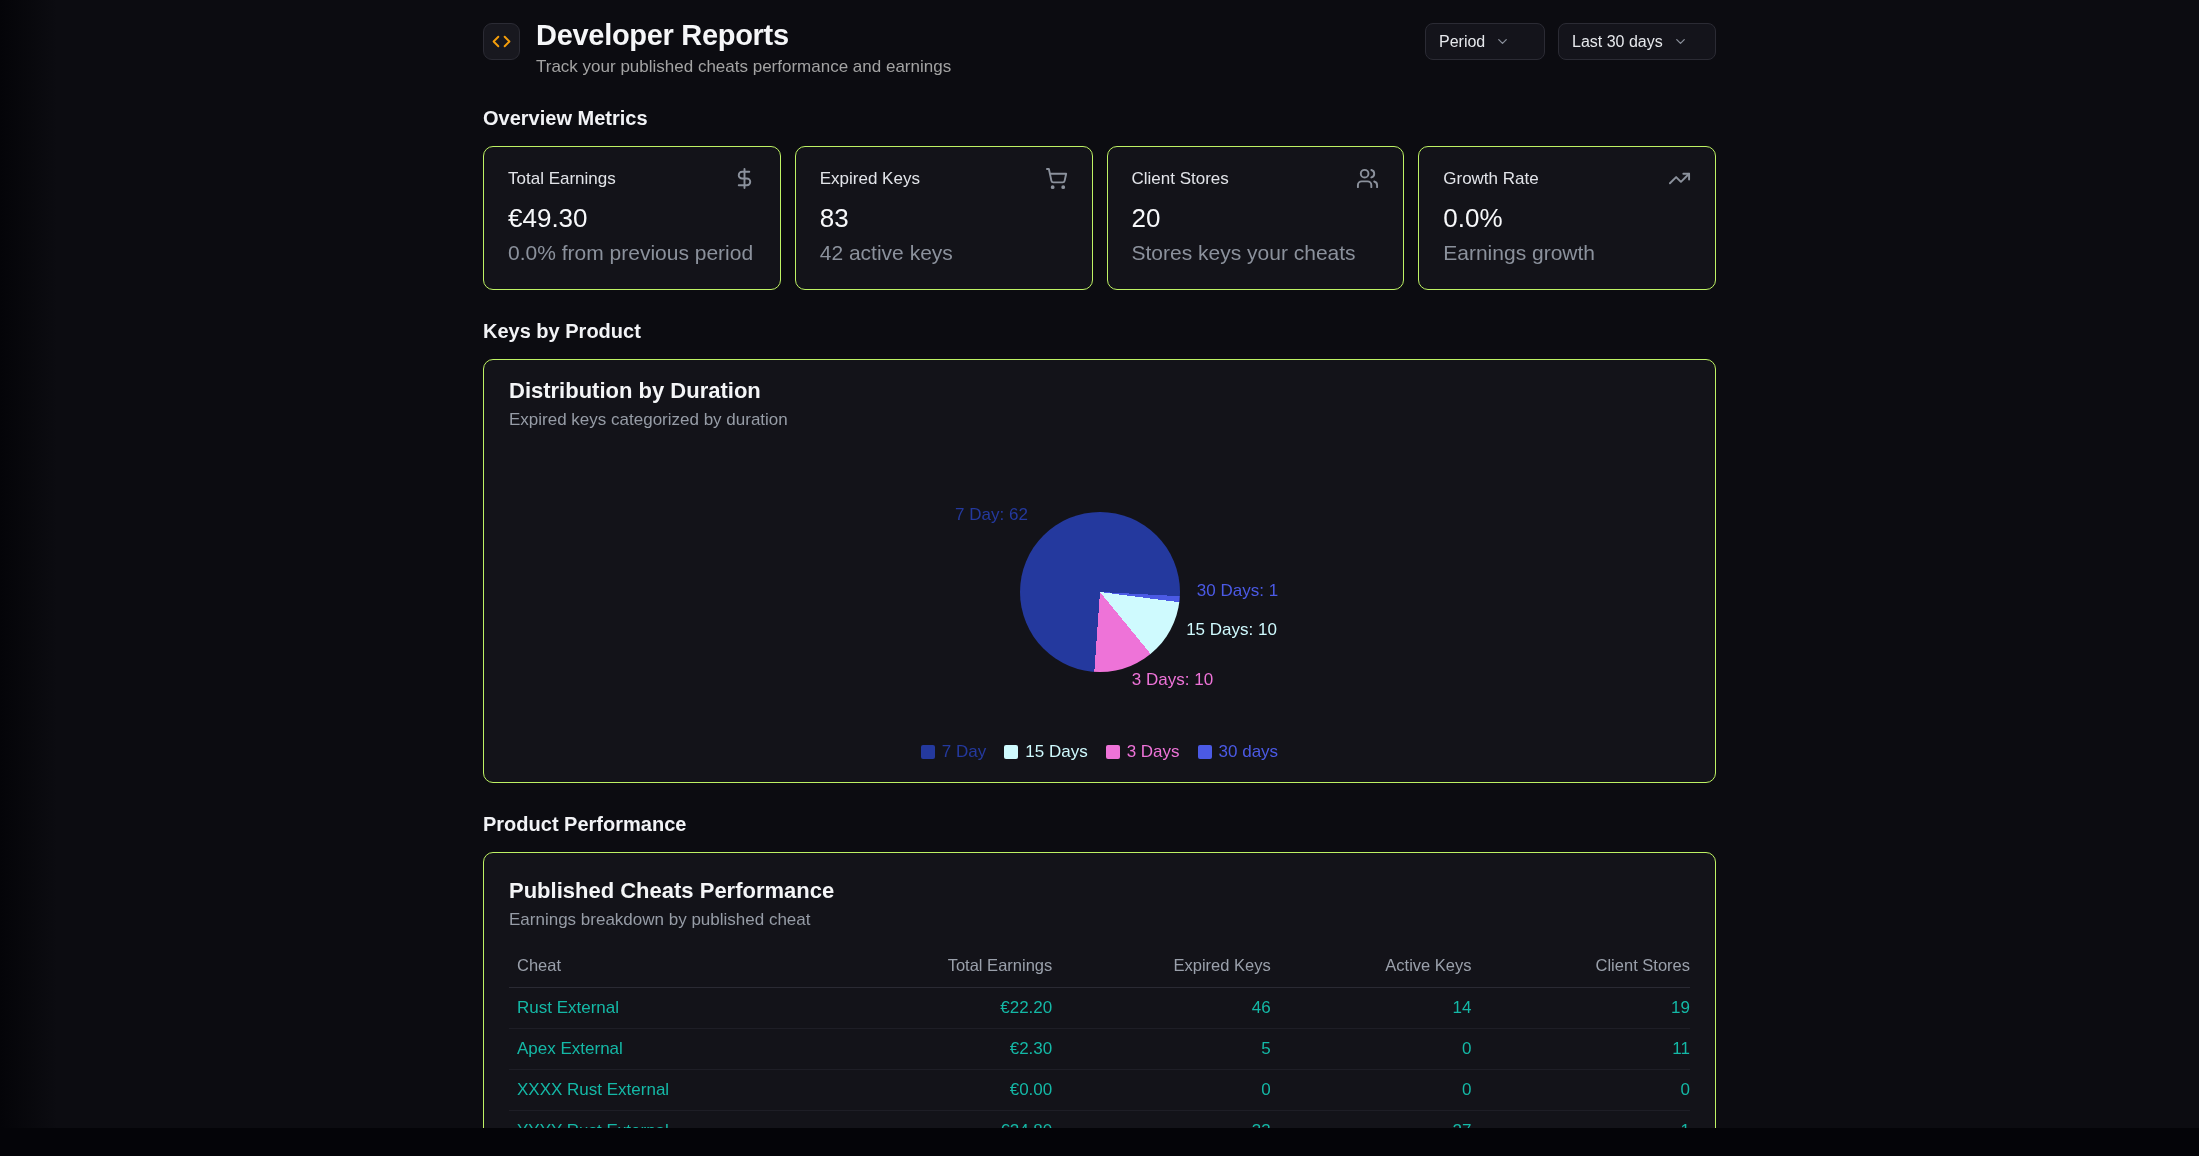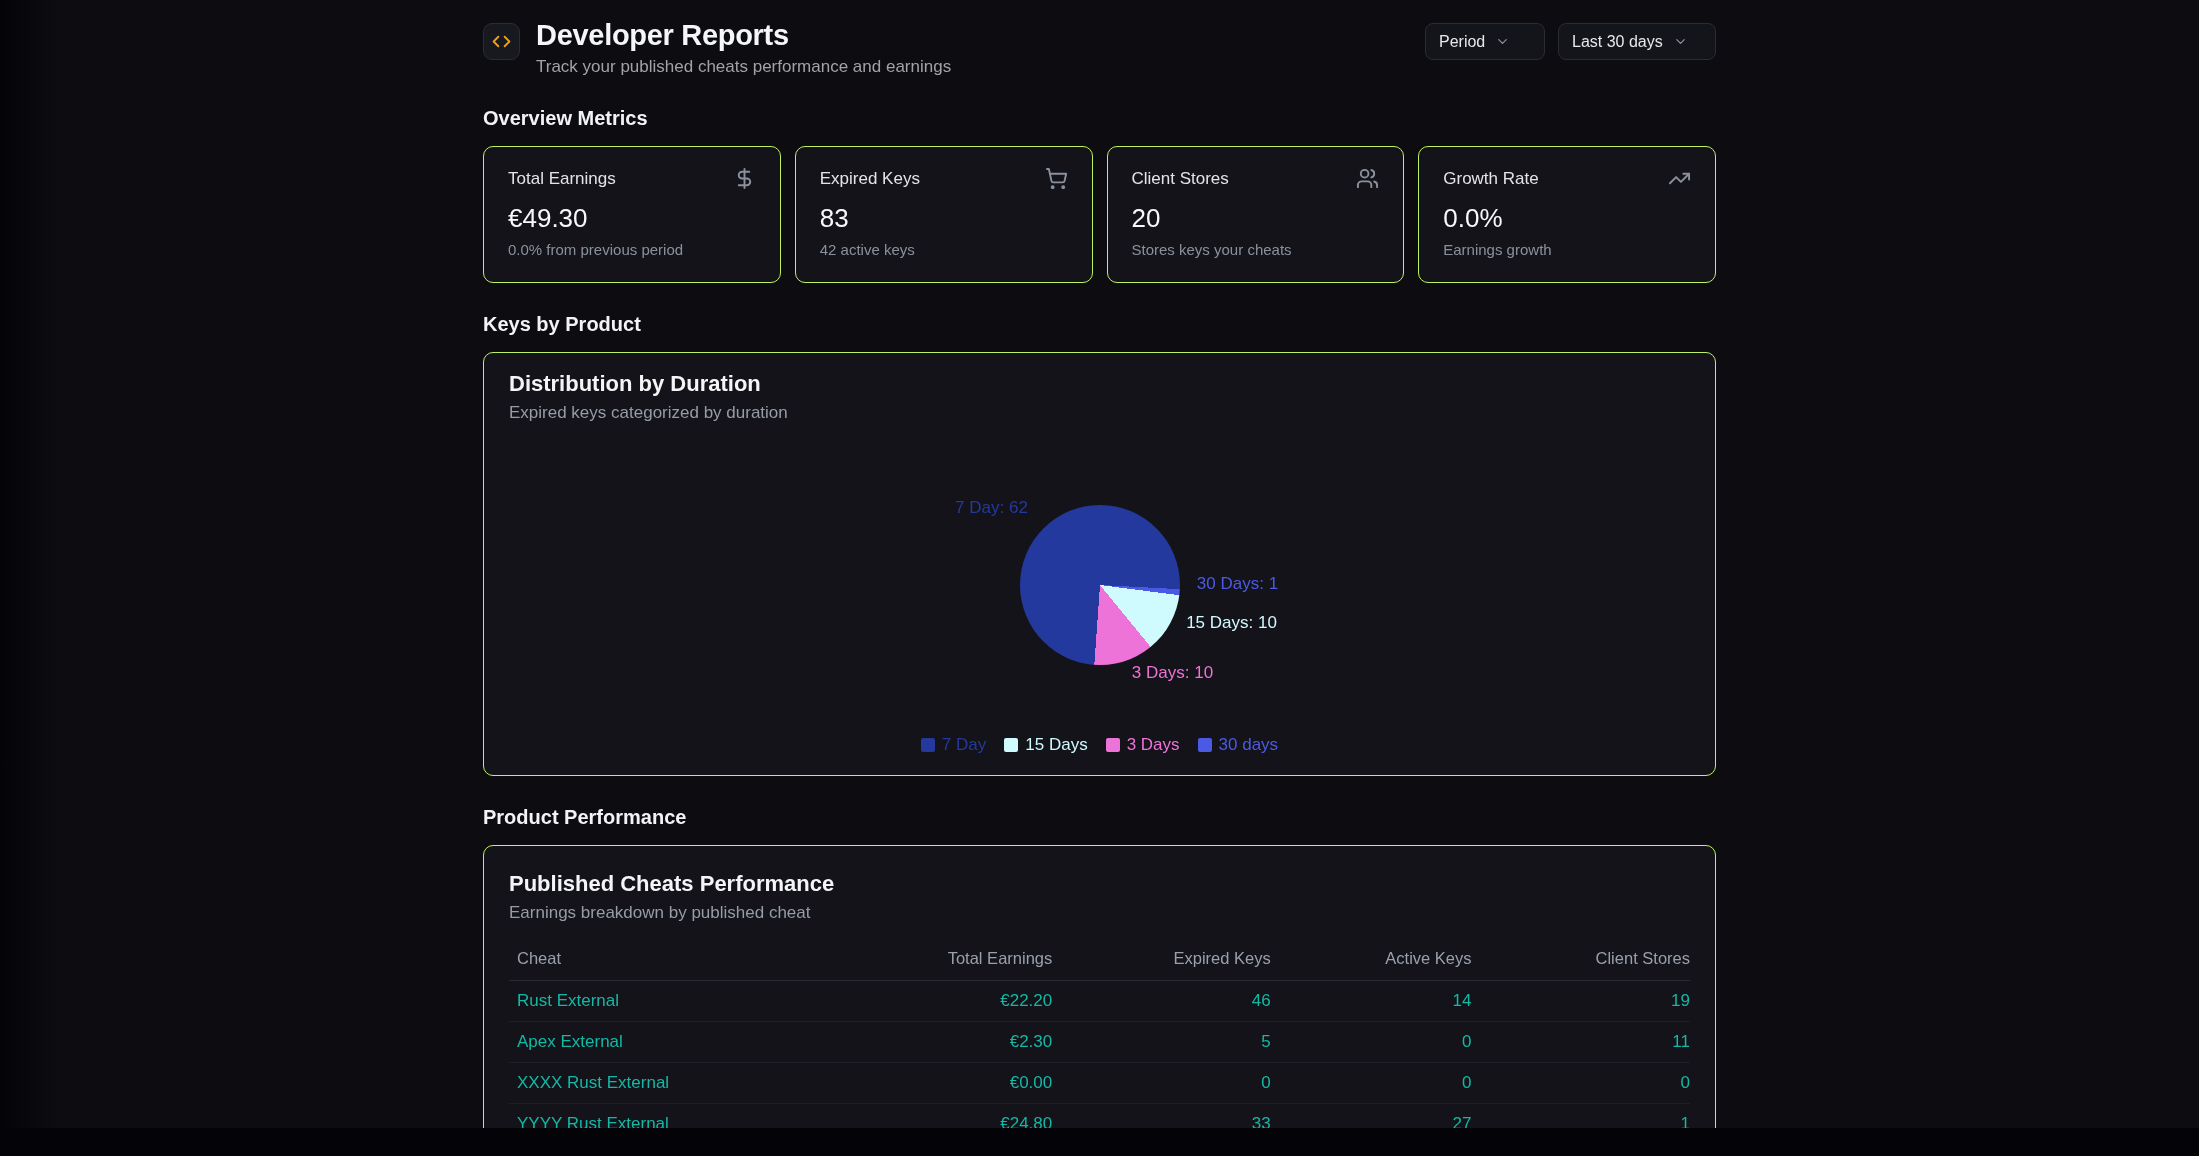--- a/index.html
+++ b/index.html
@@ -48,21 +48,21 @@
   h2.section { font-size:20px; font-weight:700; color:#f2f3f6; margin-top:30px; }
 
   
   .metrics { display:grid; grid-template-columns:repeat(4, 1fr); gap:14px; margin-top:16px; }
   .card { background:#131319; border:1px solid #bef264; border-radius:10px; }
   .metric-card { padding:22px 24px 24px; }
   .metric-head { display:flex; justify-content:space-between; align-items:flex-start; }
   .metric-label { font-size:17px; color:#e2e4e9; }
   .metric-icon { color:#8b919c; display:flex; margin-top:-2px; }
   .metric-value { font-size:26px; font-weight:400; color:#f7f8fa; margin-top:13px; }
-  .metric-sub { font-size:15px; color:#8b919c; margin-top:7px; }
+  .metric-sub { font-size:21px; color:#8b919c; margin-top:7px; }
 
   
   .chart-card { margin-top:16px; padding:18px 25px 20px; }
   .card h3 { font-size:22px; font-weight:700; color:#f4f5f7; }
   .card .card-sub { font-size:17px; color:#969ca6; margin-top:6px; }
   .chart-area { position:relative; height:300px; margin-top:8px; }
   .pie {
     position:absolute; left:50%; top:74px; transform:translateX(-50%);
     width:160px; height:160px; border-radius:50%;
   }

